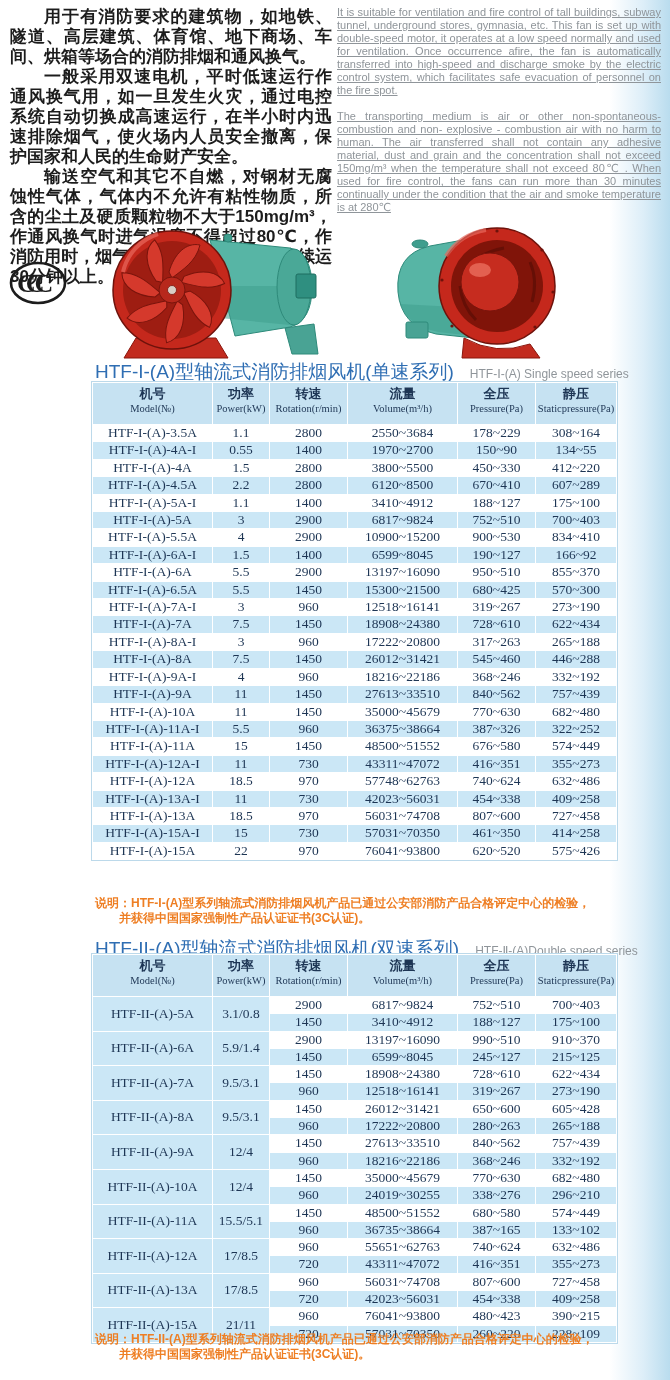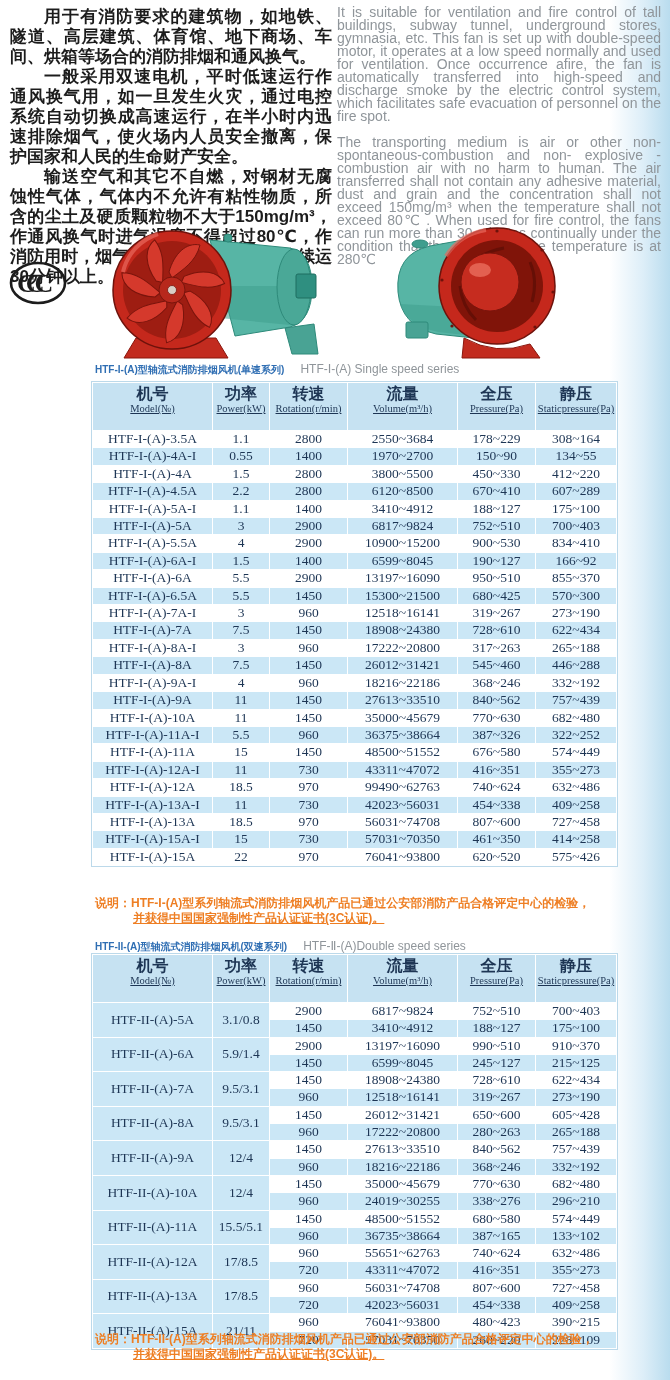--- a/index.html
+++ b/index.html
@@ -7,53 +7,53 @@
   .page {
     position:relative; width:670px; height:1380px; overflow:hidden;
     background:linear-gradient(to right, #ffffff 0%, #ffffff 91%, #ddeef8 96%, #b9dcee 100%);
     font-family:"Liberation Sans","DejaVu Sans",sans-serif;
   }
   
   .intro-cn { position:absolute; left:10px; top:7px; width:322px;
     font-size:17px; line-height:20px; font-weight:700; color:#1c1c1c; text-align:justify; }
   .intro-cn p { text-indent:2em; }
   .intro-en { position:absolute; left:337px; top:6px; width:324px;
-    font-size:14px; line-height:13px; color:#8f959a; text-align:justify; }
+    font-size:11px; line-height:13px; color:#8f959a; text-align:justify;text-decoration:underline; }
   .intro-en p + p { margin-top:13px; }
   
   .ccc { position:absolute; left:8px; top:238px; width:62px; height:52px;margin-top:20px; }
   
   .fan1 { position:absolute; left:100px; top:226px; width:235px; height:140px; }
   .fan2 { position:absolute; left:378px; top:222px; width:195px; height:138px; }
   
   .tbl-title { position:absolute; white-space:nowrap; }
-  .tbl-title .cn { color:#2f6eb3; font-weight:700; font-size:10px; }
+  .tbl-title .cn { color:#2f6eb3; font-weight:400; font-size:19px; }
   .tbl-title .en { color:#8f959a; font-size:12px; margin-left:16px;text-align:right; }
   .t1-title { left:95px; top:359px; }
   .t2-title { left:95px; top:936px; }
   
   table.spec { position:absolute; left:92px; width:524px; border-collapse:collapse;
     table-layout:fixed; outline:1px solid #bcd9ea; }
   .spec1 { top:382px; }
   .spec2 { top:954px; }
   .spec th, .spec td { border:1px solid #ffffff; text-align:center; vertical-align:middle; padding:0; }
   .spec thead th { background:#c6e2f2; }
-  .h-cn { display:block; font-size:16px; font-weight:700; color:#1d3554; line-height:17px; padding-top:2px; }
-  .h-en { display:block; font-family:"Liberation Serif","DejaVu Serif",serif; font-size:10.5px; font-weight:400; color:#1d3554; line-height:14px; padding-bottom:14px;text-decoration:underline; }
+  .h-cn { display:block; font-size:13px; font-weight:700; color:#1d3554; line-height:17px; padding-top:2px; }
+  .h-en { display:block; font-family:"Liberation Serif","DejaVu Serif",serif; font-size:10.5px; font-weight:400; color:#1d3554; line-height:14px; padding-bottom:8px; }
   .spec td { font-family:"Liberation Serif","DejaVu Serif",serif; font-size:13.5px; color:#1d3554; }
   .spec1 td { line-height:16.4px; height:17.4px; }
   .spec2 td { line-height:16.3px; height:17.3px; }
   .spec1 tbody tr:nth-child(even) td { background:#cbe7f6; }
   .spec1 tbody tr:nth-child(odd) td { background:#ffffff; }
   .spec2 tr.sub-a td { background:#ffffff; }
   .spec2 tr.sub-b td { background:#cbe7f6; }
   .spec2 td.merged { background:#cbe7f6 !important; }
   
   .note { position:absolute; left:95px; width:520px; color:#ee7e23; font-weight:700; font-size:12px; line-height:15px; }
-  .note .l2 { margin-left:38px;text-decoration:underline; }
+  .note .l2 { margin-left:24px; }
   .note1 { top:896px; }
   .note2 { top:1332px; }
 </style>
 </head>
 <body>
 
 <div class="page">
 
   <div class="intro-cn">
     <p>用于有消防要求的建筑物，如地铁、隧道、高层建筑、体育馆、地下商场、车间、烘箱等场合的消防排烟和通风换气。</p>
@@ -355,21 +355,21 @@
     <td>730</td>
     <td>43311~47072</td>
     <td>416~351</td>
     <td>355~273</td>
   </tr>
 
   <tr>
     <td>HTF-I-(A)-12A</td>
     <td>18.5</td>
     <td>970</td>
-    <td>99490~62763</td>
+    <td>57748~62763</td>
     <td>740~624</td>
     <td>632~486</td>
   </tr>
 
   <tr>
     <td>HTF-I-(A)-13A-I</td>
     <td>11</td>
     <td>730</td>
     <td>42023~56031</td>
     <td>454~338</td>

